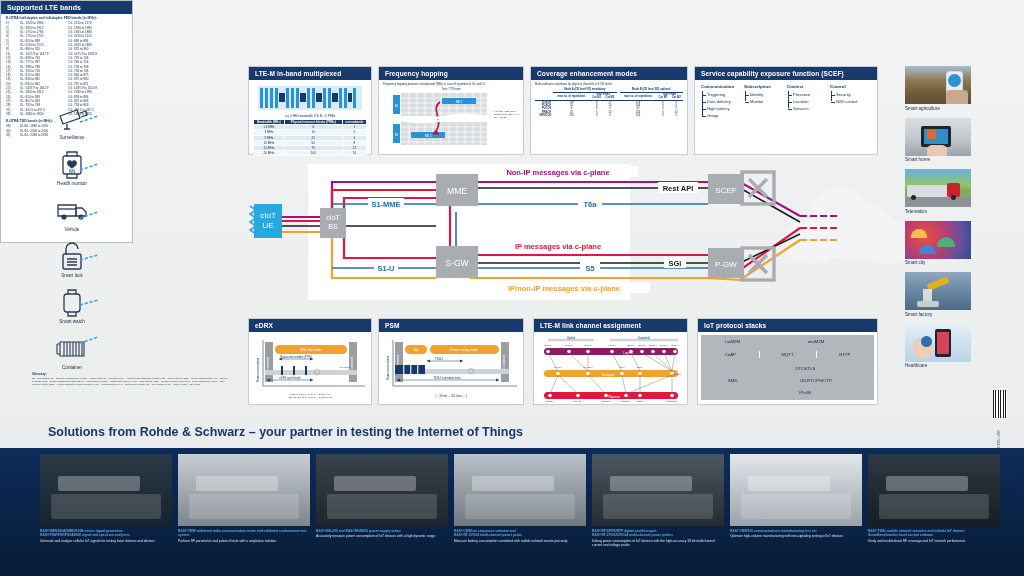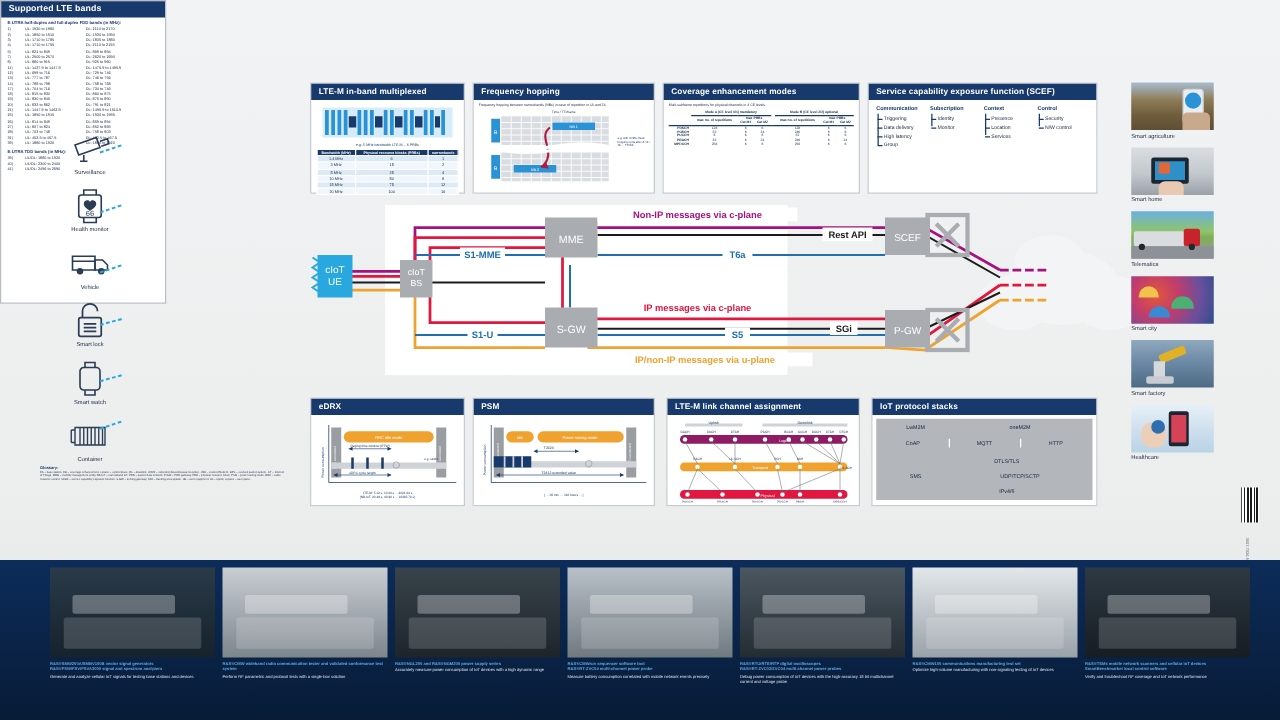--- a/index.html
+++ b/index.html
@@ -999,20 +999,21 @@
     </div>
   </div>
 
   <div style="position:absolute;left:1000px;top:430px;font-size:3.2px;color:#5c6a7a;
               transform:rotate(90deg);transform-origin:left top;white-space:nowrap">3607.7024.92 01.00 PDP/PDW 1 en</div>
 
   <div style="position:absolute;left:993px;top:390px;width:14px;height:28px;
               background:repeating-linear-gradient(90deg,#1b1b1b 0 1px,#fff 1px 2px,#1b1b1b 2px 3.4px,#fff 3.4px 5px)"></div>
 
   <div id="solutions">
+    <div class="sol-title">Solutions from Rohde &amp; Schwarz – your partner in testing the Internet of Things</div>
     <div class="sol-grid" id="solGrid">
         <div class="sol-cell">
           <div class="sol-photo" style="background:linear-gradient(180deg,#2a3a48 0%,#16222c 100%)">
             <div style="position:absolute;left:8%;bottom:10%;width:84%;height:34%;background:rgba(255,255,255,.16);border-radius:2px"></div>
             <div style="position:absolute;left:14%;bottom:48%;width:62%;height:22%;background:rgba(255,255,255,.30);border-radius:2px"></div>
           </div>
           <div class="sol-name">
             <div>R&amp;S®SMW200A/SMBV100B vector signal generators</div>
             <div>R&amp;S®FSW/FSV/FSVA3000 signal and spectrum analyzers</div>
           </div>

